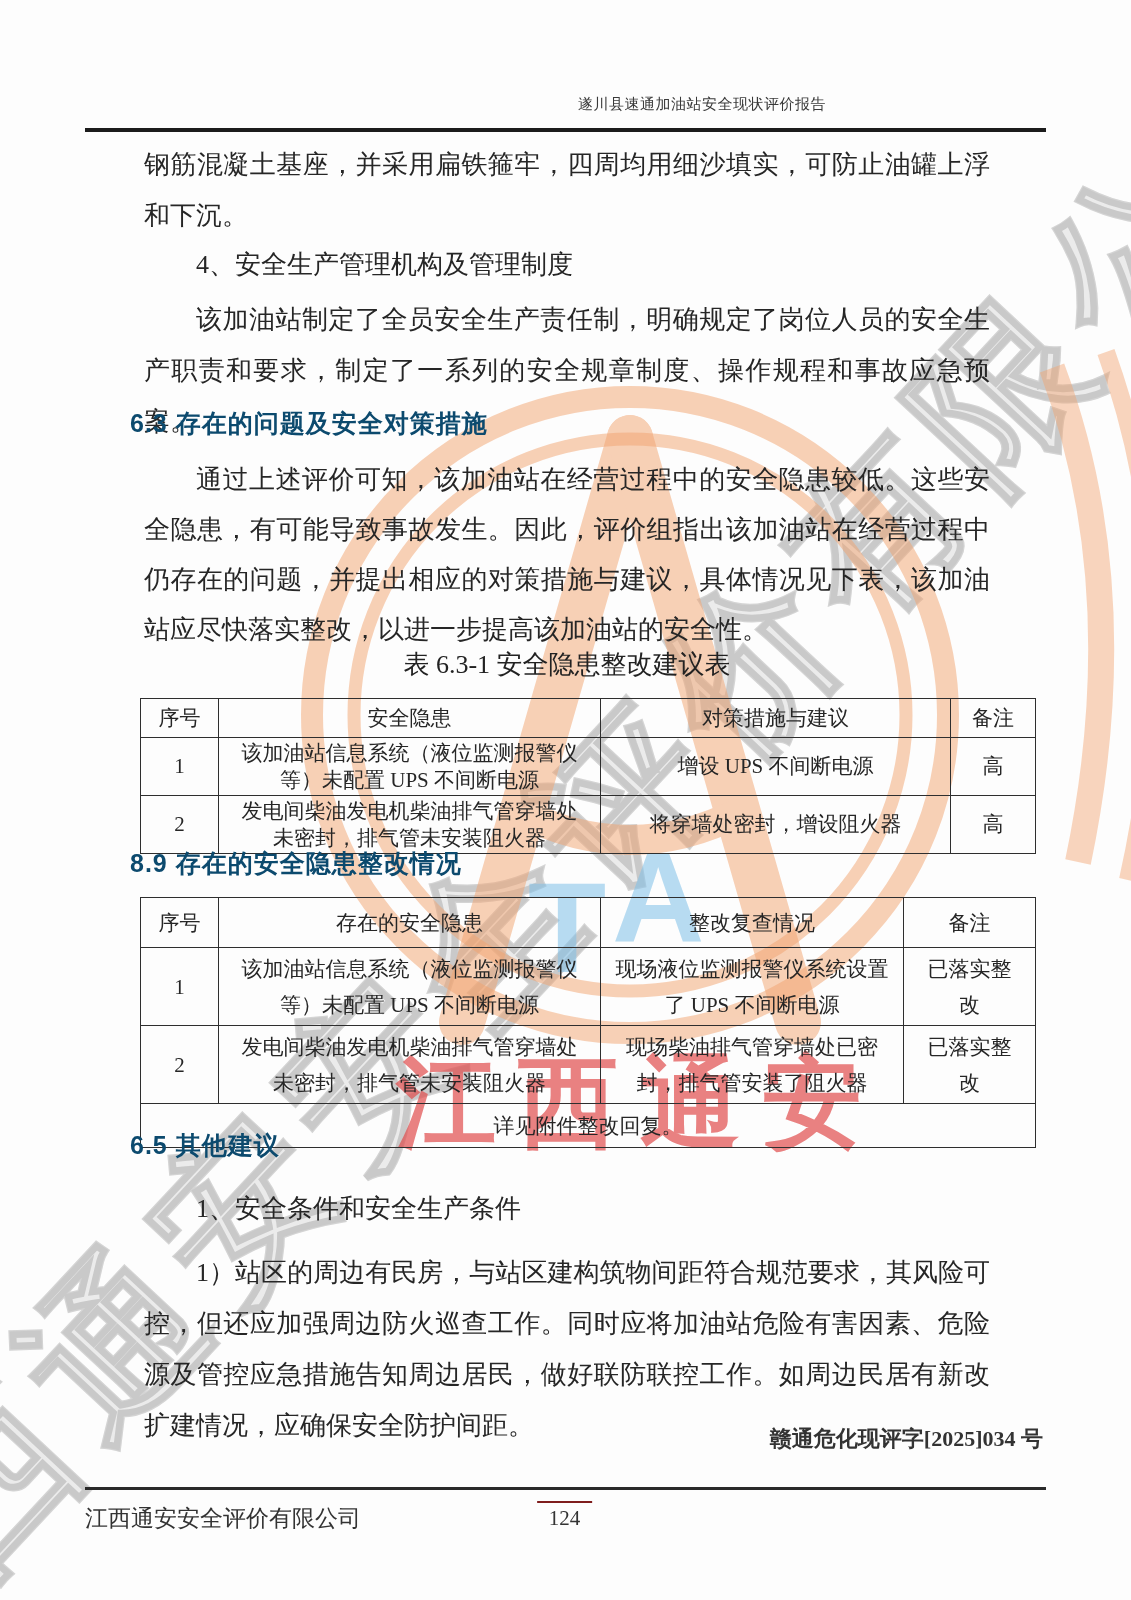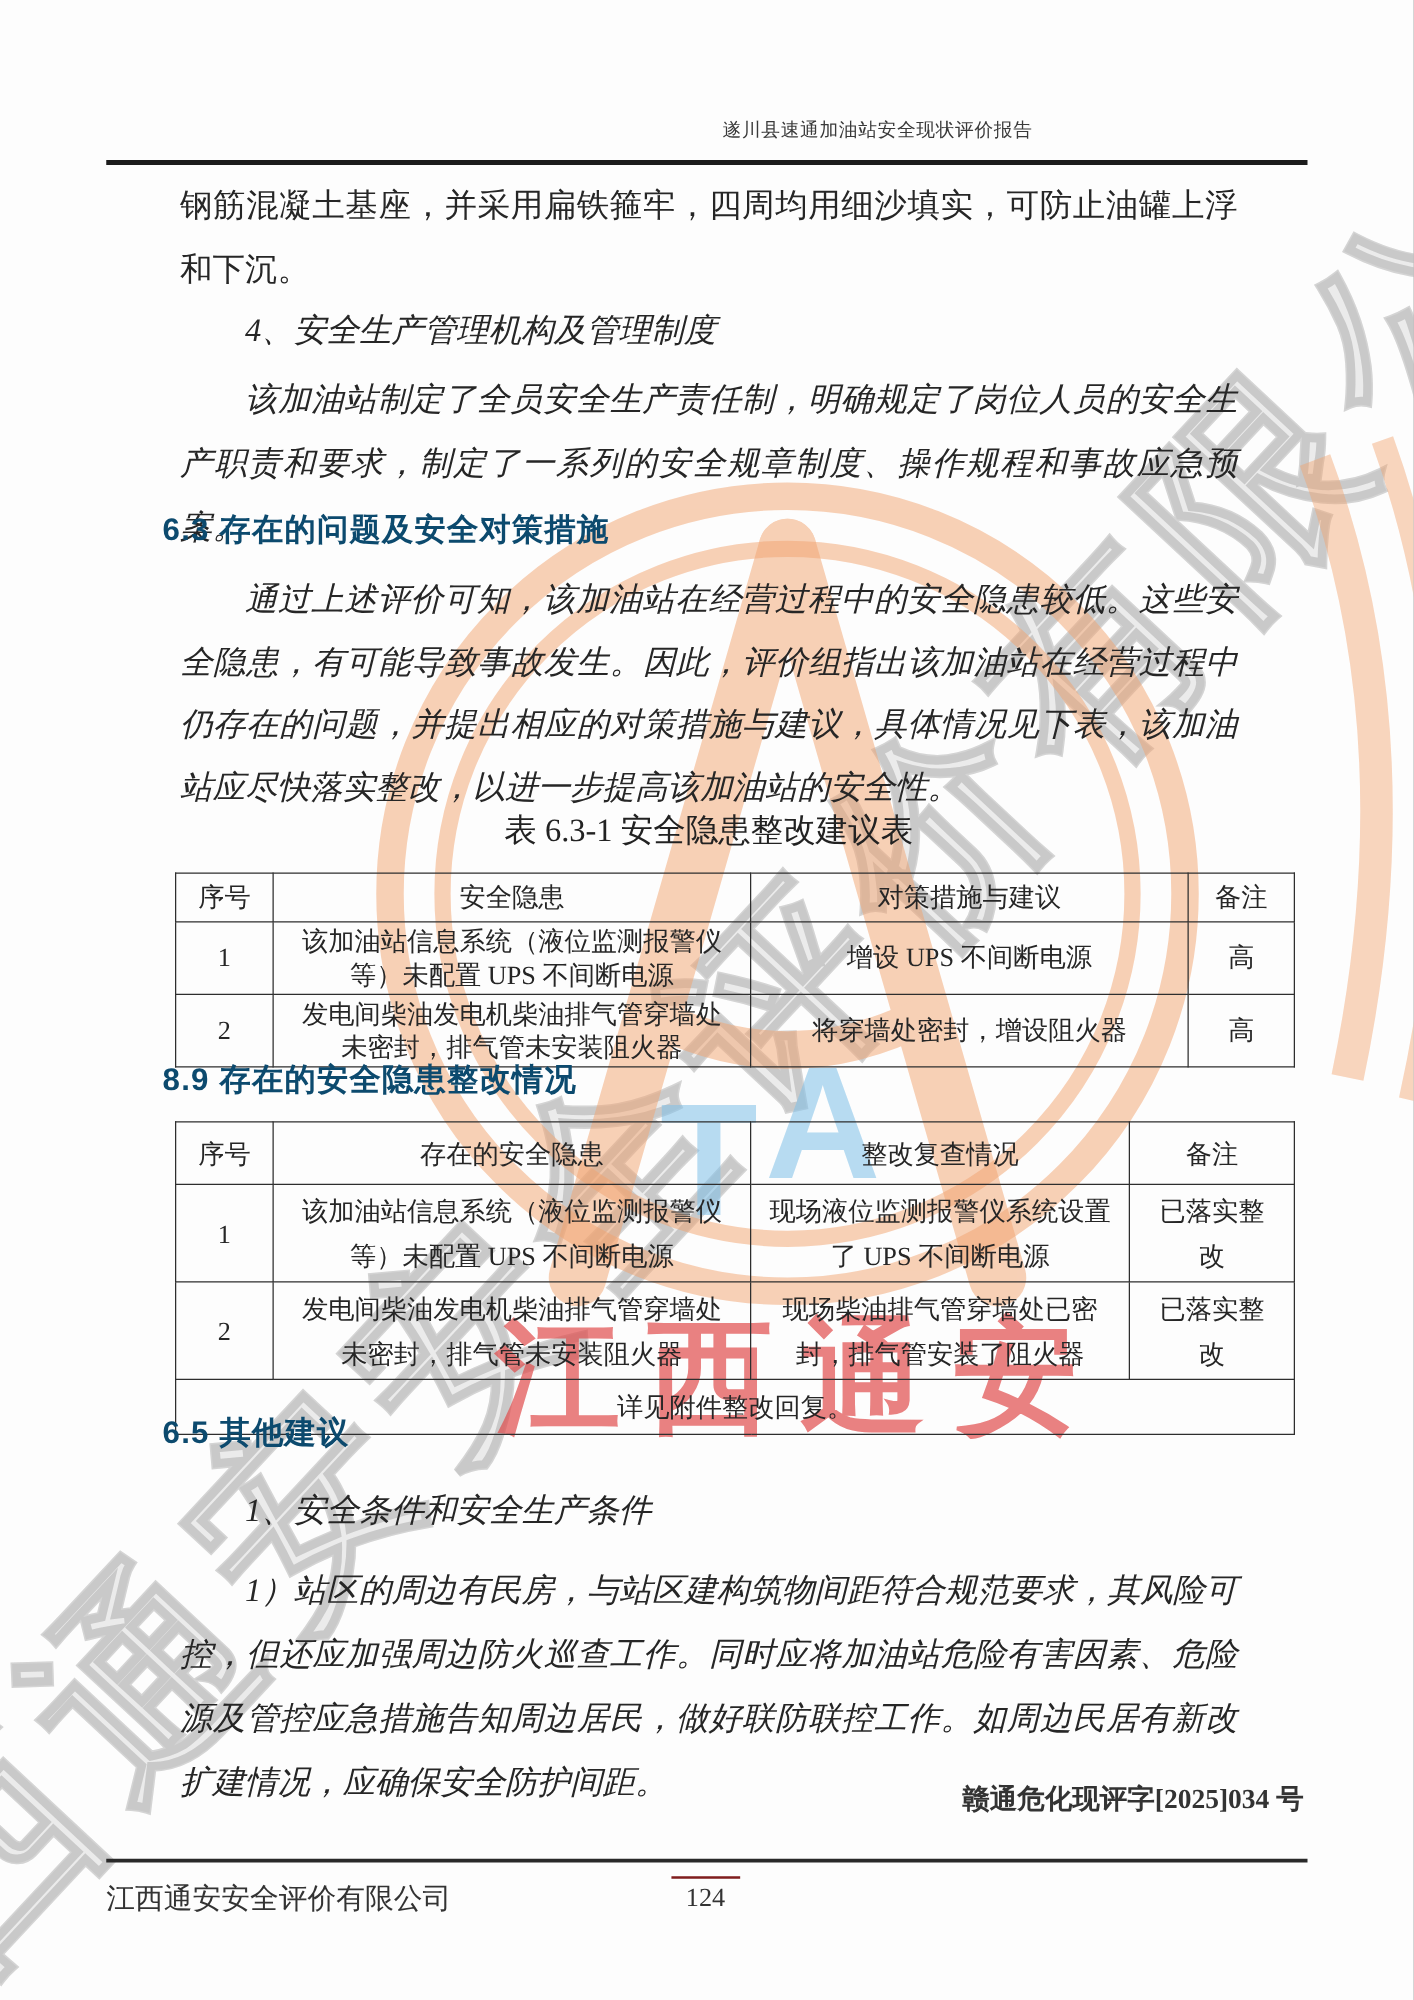--- a/index.html
+++ b/index.html
@@ -27,21 +27,21 @@
   }
   
   .content { position:absolute; inset:0; z-index:1;margin-top:11px; }
   .abs { position:absolute; }
   .header-title { top:84px; left:578px; font-size:15px; letter-spacing:0.5px; color:#3a3a3a; }
   .header-rule { top:117px; left:85px; width:961px; height:4px; background:#1c1c1c; }
   .para {
     left:144px; width:846px; font-size:26px; line-height:51px;
     text-align:justify; color:#262626;
   }
-  .indent { text-indent:52px;font-style:italic; }
+  .indent { text-indent:52px; }
   .p1 { top:128px; }
   .p2 { top:228px; }
   .p3 { top:283px; }
   .h-sec {
     left:130px; font-family:"Liberation Sans",sans-serif; font-weight:700;
     font-size:25px; color:#0c4a6e; letter-spacing:1px;
   }
   .h63 { top:396px; }
   .p4 { top:444px; line-height:50px; }
   .t1-title { top:636px; left:144px; width:846px; text-align:center; font-size:26px; color:#222; }

